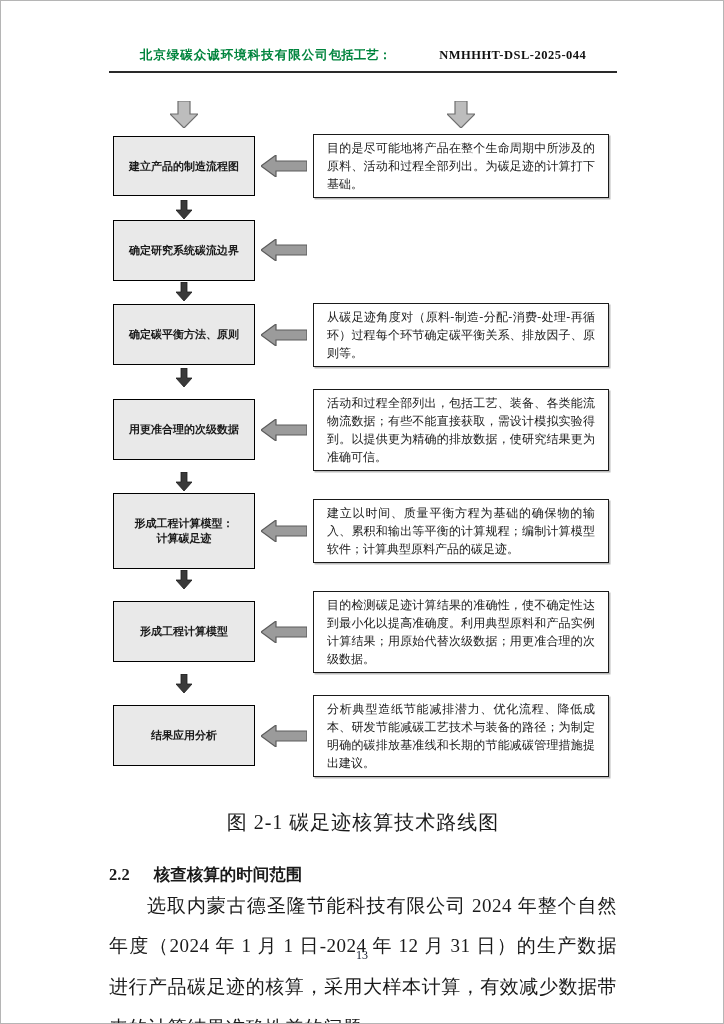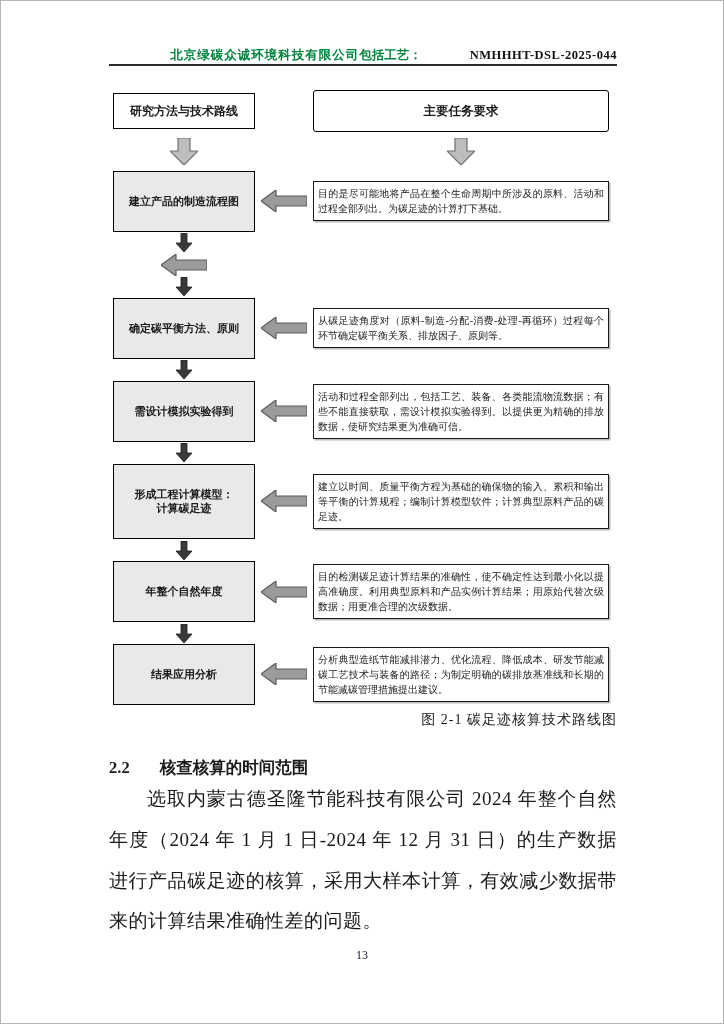--- a/index.html
+++ b/index.html
@@ -12,22 +12,23 @@
     background: #fff;
     border: 1px solid #b5b5b5;
     font-family: "Liberation Serif", "DejaVu Serif", serif;
     color: #1a1a1a;
     padding: 46px 106px 0 108px;
     overflow: hidden;
   }
   
   .doc-header {
     display: flex;
-    justify-content: flex-end;
+    justify-content: center;
     align-items: flex-end;
+    padding-bottom: 7px;
     border-bottom: 2px solid #2a2a2a;
     font-size: 12.5px;
   }
   .company { color: #00843d; font-weight: bold; letter-spacing: 1px; }
   .archive { color: #00843d; font-weight: bold; }
   .archive .num { color: #111; font-weight: bold; letter-spacing: .5px; margin-left: 48px; }
   
   .flow { width: 496px; margin: 24px 0 0 4px; }
   .frow {
     display: grid;
@@ -59,40 +60,40 @@
     text-align: center;
     display: flex; align-items: center; justify-content: center;
     padding: 22px 3px;
     white-space: pre-line;
   }
   .taskbox {
     width: 100%;
     background: #fff;
     border: 1.1px solid #1a1a1a;
     box-shadow: 1.5px 1.5px 0 rgba(60,60,60,.35);
-    font-size: 10px;
+    font-size: 12px;
     line-height: 1.5;
     text-align: justify;
-    padding: 4px 4px;
+    padding: 4px 13px;
   }
   .connector-row { height: 22px; }
   .arrow-svg { display: block; }
   
   .figure-caption {
-    text-align: right;
-    font-size: 14px;
-    margin-top: 6px;
+    text-align: center;
+    font-size: 20px;
+    margin-top: 32px;
     letter-spacing: 1px;
   }
   .section-heading {
     margin-top: 28px;
     font-size: 16.5px;
     font-weight: bold;
   }
-  .section-heading .sec-num { margin-right: 30px; }
+  .section-heading .sec-num { margin-right: 24px; }
   .body-paragraph {
     font-size: 19px;
     line-height: 2.15;
     text-align: justify;
     text-indent: 2em;
     letter-spacing: .5px;
   }
   .pagenum {
     position: absolute;
     bottom: 60px;
@@ -121,29 +122,20 @@
 
 <div class="page">
 
   <div class="doc-header">
     <span class="company">北京绿碳众诚环境科技有限公司</span>
     <span class="archive"><span>包括工艺：</span><span class="num">NMHHHT-DSL-2025-044</span></span>
   </div>
 
   <div class="flow">
 
-    <div class="frow">
-      <div class="lcol">
-          <div class="hbox left-header">研究方法与技术路线</div>
-        </div>
-      <div class="acol"></div>
-      <div class="rcol">
-          <div class="hbox right-header">主要任务要求</div>
-        </div>
-    </div>
 
     <div class="frow top-arrow-row">
       <div class="lcol">
           <svg class="arrow-svg" width="28" height="27">
             <use href="#hollow-down-arrow"></use>
           </svg>
         </div>
       <div class="acol"></div>
       <div class="rcol">
           <svg class="arrow-svg" width="28" height="27">
@@ -169,20 +161,23 @@
       <div class="lcol">
           <svg class="arrow-svg" width="16" height="19">
             <use href="#solid-down-arrow"></use>
           </svg>
         </div>
       <div class="acol"></div>
         <div class="rcol"></div>
     </div>
 
     <div class="frow">
+      <div class="lcol">
+          <div class="stepbox">确定研究系统碳流边界</div>
+        </div>
       <div class="acol">
           <svg class="arrow-svg" width="46" height="22">
             <use href="#block-left-arrow"></use>
           </svg>
         </div>
     </div>
     <div class="frow connector-row">
       <div class="lcol">
           <svg class="arrow-svg" width="16" height="19">
             <use href="#solid-down-arrow"></use>
@@ -210,21 +205,21 @@
           <svg class="arrow-svg" width="16" height="19">
             <use href="#solid-down-arrow"></use>
           </svg>
         </div>
       <div class="acol"></div>
         <div class="rcol"></div>
     </div>
 
     <div class="frow">
       <div class="lcol">
-          <div class="stepbox">需设计模拟实验得到</div>
+          <div class="stepbox">用更准合理的次级数据</div>
         </div>
       <div class="acol">
           <svg class="arrow-svg" width="46" height="22">
             <use href="#block-left-arrow"></use>
           </svg>
         </div>
       <div class="rcol">
           <div class="taskbox">活动和过程全部列出，包括工艺、装备、各类能流物流数据；有些不能直接获取，需设计模拟实验得到。以提供更为精确的排放数据，使研究结果更为准确可信。</div>
         </div>
     </div>
@@ -257,21 +252,21 @@
           <svg class="arrow-svg" width="16" height="19">
             <use href="#solid-down-arrow"></use>
           </svg>
         </div>
       <div class="acol"></div>
         <div class="rcol"></div>
     </div>
 
     <div class="frow">
       <div class="lcol">
-          <div class="stepbox">年整个自然年度</div>
+          <div class="stepbox">形成工程计算模型</div>
         </div>
       <div class="acol">
           <svg class="arrow-svg" width="46" height="22">
             <use href="#block-left-arrow"></use>
           </svg>
         </div>
       <div class="rcol">
           <div class="taskbox">目的检测碳足迹计算结果的准确性，使不确定性达到最小化以提高准确度。利用典型原料和产品实例计算结果；用原始代替次级数据；用更准合理的次级数据。</div>
         </div>
     </div>

